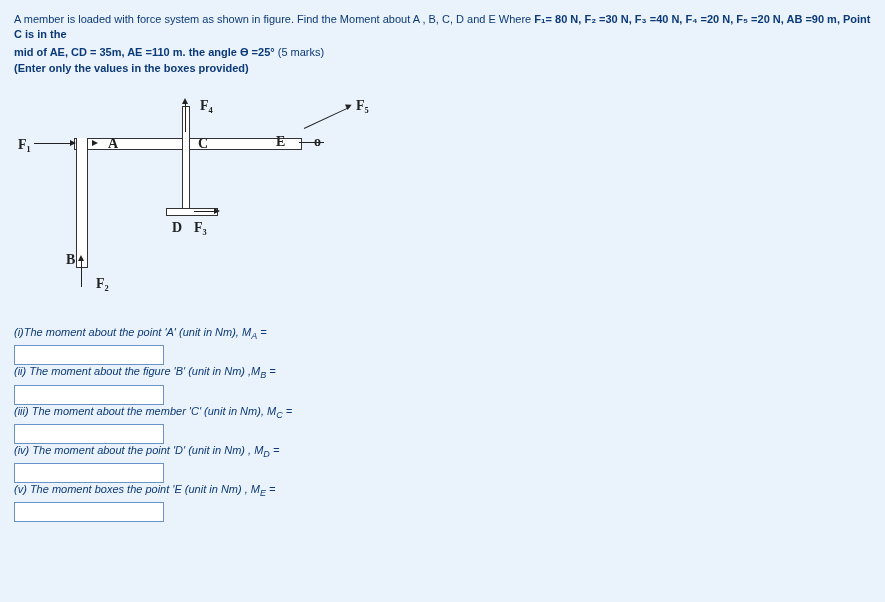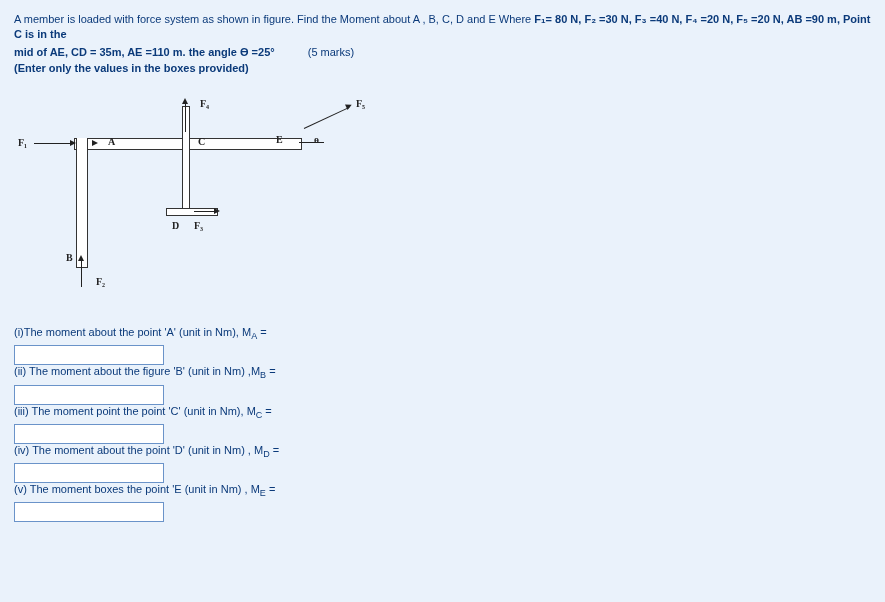--- a/index.html
+++ b/index.html
@@ -11,21 +11,20 @@
       padding: 12px 14px;
       font-size: 11px;
       color: #0b3a7a;
       overflow: hidden;
     }
     .question-text {
       line-height: 1.4;
       margin-bottom: 2px;
     }
     .marks {
-      margin-left: 30px;
       color: #0b3a7a;
     }
     .instruction {
       font-weight: bold;
       color: #0b3a7a;
       margin-top: 0;
       margin-bottom: 18px;
     }
     .figure {
       position: relative;
@@ -68,38 +67,39 @@
       position: absolute;
       top: 116px;
       left: 152px;
       width: 52px;
       height: 8px;
       background: #fff;
       border: 1px solid #333;
     }
     .flabel {
       position: absolute;
-      font-size: 10px;
+      font-size: 14px;
       font-weight: bold;
       color: #222;
       font-family: "Times New Roman", serif;
     }
     
     .line {
       position: absolute;
       background: #222;
     }
     .arrowhead {
       position: absolute;
       width: 0; height: 0;
     }
     .question-item {
       margin-bottom: 4px;
       color: #0b3a7a;
       font-size: 11px;
+      font-style: italic;
     }
     .answer-input {
       width: 150px;
       height: 20px;
       border: 1px solid #6a93c9;
       font-size: 11px;
       padding: 1px 4px;
     }
     .sub2 { vertical-align: sub; font-size: 9px; }
   </style>
@@ -156,21 +156,21 @@
   <span>(i)The moment about the point 'A' (unit in Nm), M</span><span class="sub2">A</span><span> =</span>
 </div>
 <input class="answer-input" type="text" style="">
 
 <div class="question-item">
   <span>(ii) The moment about the figure 'B' (unit in Nm) ,M</span><span class="sub2">B</span><span> =</span>
 </div>
 <input class="answer-input" type="text" style="">
 
 <div class="question-item">
-  <span>(iii) The moment point the point 'C' (unit in Nm), M</span><span class="sub2">C</span><span> =</span>
+  <span>(iii) The moment about the member 'C' (unit in Nm), M</span><span class="sub2">C</span><span> =</span>
 </div>
 <input class="answer-input" type="text" style="">
 
 <div class="question-item">
   <span>(iv) The moment about the point 'D' (unit in Nm) , M</span><span class="sub2">D</span><span> =</span>
 </div>
 <input class="answer-input" type="text" style="">
 
 <div class="question-item">
   <span>(v) The moment boxes the point 'E (unit in Nm) , M</span><span class="sub2">E</span><span> =</span>

